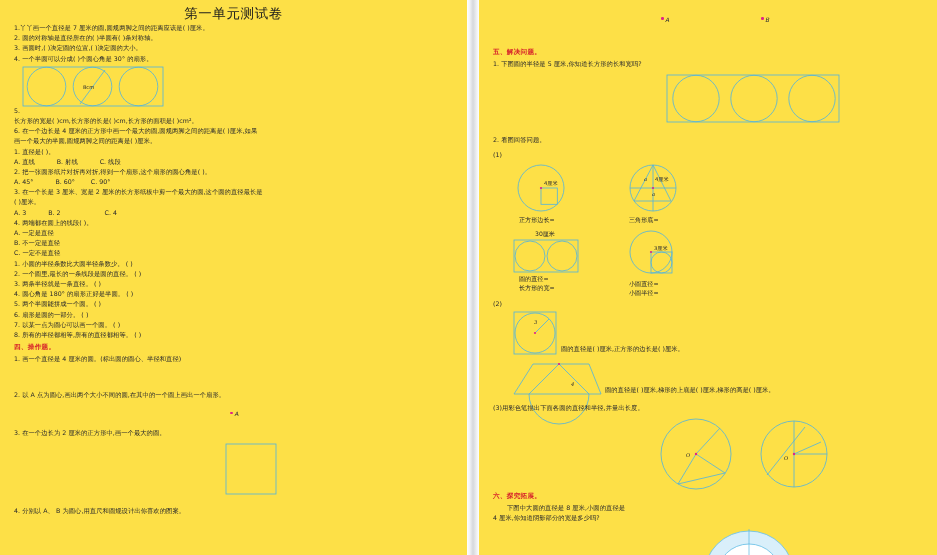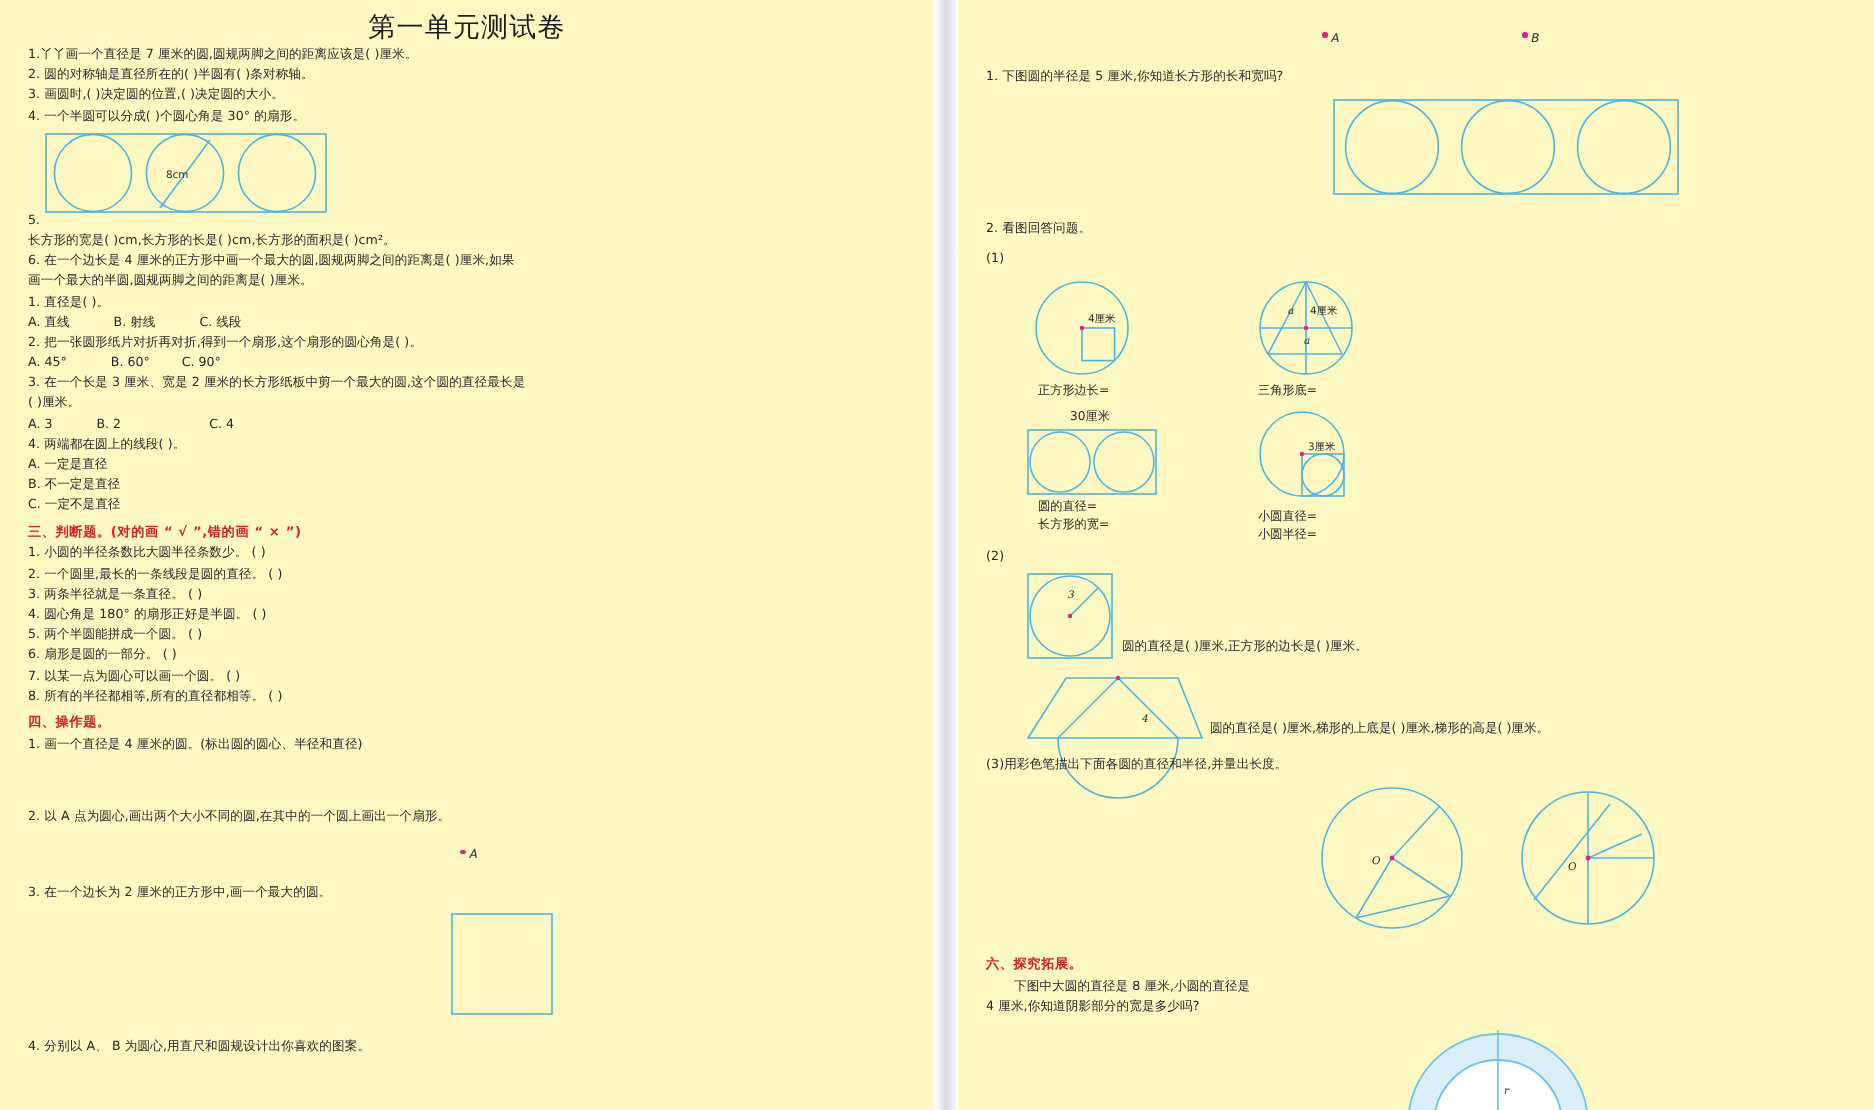--- a/index.html
+++ b/index.html
@@ -13,21 +13,21 @@
   #viewer {
     position: relative;
     width: 937px; height: 555px;
     background: #ffffff;
     display: flex;
     flex-direction: row;
   }
   .page {
     position: relative;
     height: 555px;
-    background: #fef9c3;
+    background: #fde047;
     overflow: hidden;
   }
   .page-left  { width: 467px; }
   .page-divider {
     width: 12px; height: 555px;
     background: linear-gradient(to right,#ffffff 0%,#f2f3f5 22%,#d6d8dc 50%,#eceef0 78%,#ffffff 100%);
     flex: 0 0 12px;
   }
   .page-right { width: 458px; }
 
@@ -163,21 +163,20 @@
       <p class="q">(    )厘米。</p>
       <div class="opt-row">
         <span>A. 3</span><span class="sp2"></span><span>B. 2</span><span class="sp2"></span><span class="sp2"></span><span>C. 4</span>
       </div>
 
       <p class="q">4. 两端都在圆上的线段(    )。</p>
       <p class="opt-row">A. 一定是直径</p>
       <p class="opt-row">B. 不一定是直径</p>
       <p class="opt-row">C. 一定不是直径</p>
 
-      <div class="sec-head">三、判断题。(对的画 “ √ ”,错的画 “ × ”)</div>
       <p class="q">1. 小圆的半径条数比大圆半径条数少。   (    )</p>
       <p class="q">2. 一个圆里,最长的一条线段是圆的直径。     (    )</p>
       <p class="q">3. 两条半径就是一条直径。      (    )</p>
       <p class="q">4. 圆心角是 180° 的扇形正好是半圆。    (    )</p>
       <p class="q">5. 两个半圆能拼成一个圆。      (    )</p>
       <p class="q">6. 扇形是圆的一部分。     (    )</p>
       <p class="q">7. 以某一点为圆心可以画一个圆。    (    )</p>
       <p class="q">8. 所有的半径都相等,所有的直径都相等。     (    )</p>
 
       <div class="sec-head">四、操作题。</div>
@@ -215,20 +214,21 @@
 
       <div style="position:relative;height:18px;">
         <span class="pt-label" style="position:absolute;left:168px;top:0;">
           <span class="pt-dot"></span><span>A</span>
         </span>
         <span class="pt-label" style="position:absolute;left:268px;top:0;">
           <span class="pt-dot"></span><span>B</span>
         </span>
       </div>
 
+      <div class="sec-head" style="margin-top:14px;">五、解决问题。</div>
       <p class="q">1. 下图圆的半径是 5 厘米,你知道长方形的长和宽吗?</p>
 
       <div class="fig" style="display:flex;justify-content:center;padding-left:90px;margin-top:5px;">
         <svg width="176" height="50" viewBox="0 0 176 50">
           <rect x="1" y="1" width="172" height="47" class="stroke"></rect>
           <circle cx="30" cy="24.5" r="23.2" class="stroke"></circle>
           <circle cx="88" cy="24.5" r="23.2" class="stroke"></circle>
           <circle cx="146" cy="24.5" r="23.2" class="stroke"></circle>
         </svg>
       </div>
@@ -336,21 +336,21 @@
           <circle cx="35" cy="37" r="33" class="stroke"></circle>
           <line x1="35" y1="4" x2="35" y2="70" class="stroke"></line>
           <line x1="35" y1="37" x2="68" y2="37" class="stroke"></line>
           <line x1="35" y1="37" x2="62" y2="25" class="stroke"></line>
           <line x1="8" y1="58" x2="46" y2="10" class="stroke"></line>
           <circle cx="35" cy="37" r="1.2" class="ctr-dot"></circle>
           <text class="lbl-i" x="25" y="43">O</text>
         </svg>
       </div>
 
-      <div class="sec-head" style="margin-top:12px;">六、探究拓展。</div>
+      <div class="sec-head" style="margin-top:1px;">六、探究拓展。</div>
       <p class="q" style="padding-left:14px;">下图中大圆的直径是 8 厘米,小圆的直径是</p>
       <p class="q">4 厘米,你知道阴影部分的宽是多少吗?</p>
 
       <div style="display:flex;justify-content:center;padding-left:80px;margin-top:5px;">
         <svg width="94" height="94" viewBox="0 0 94 94">
           <circle cx="47" cy="47" r="45" fill="#d9effa" stroke="#6fc3e8" stroke-width="0.9"></circle>
           <circle cx="47" cy="47" r="32" fill="#ffffff" stroke="#6fc3e8" stroke-width="0.9"></circle>
           <line x1="0" y1="47" x2="94" y2="47" class="stroke-thin"></line>
           <line x1="47" y1="0" x2="47" y2="94" class="stroke-thin"></line>
           <circle cx="47" cy="47" r="1.3" class="ctr-dot"></circle>

